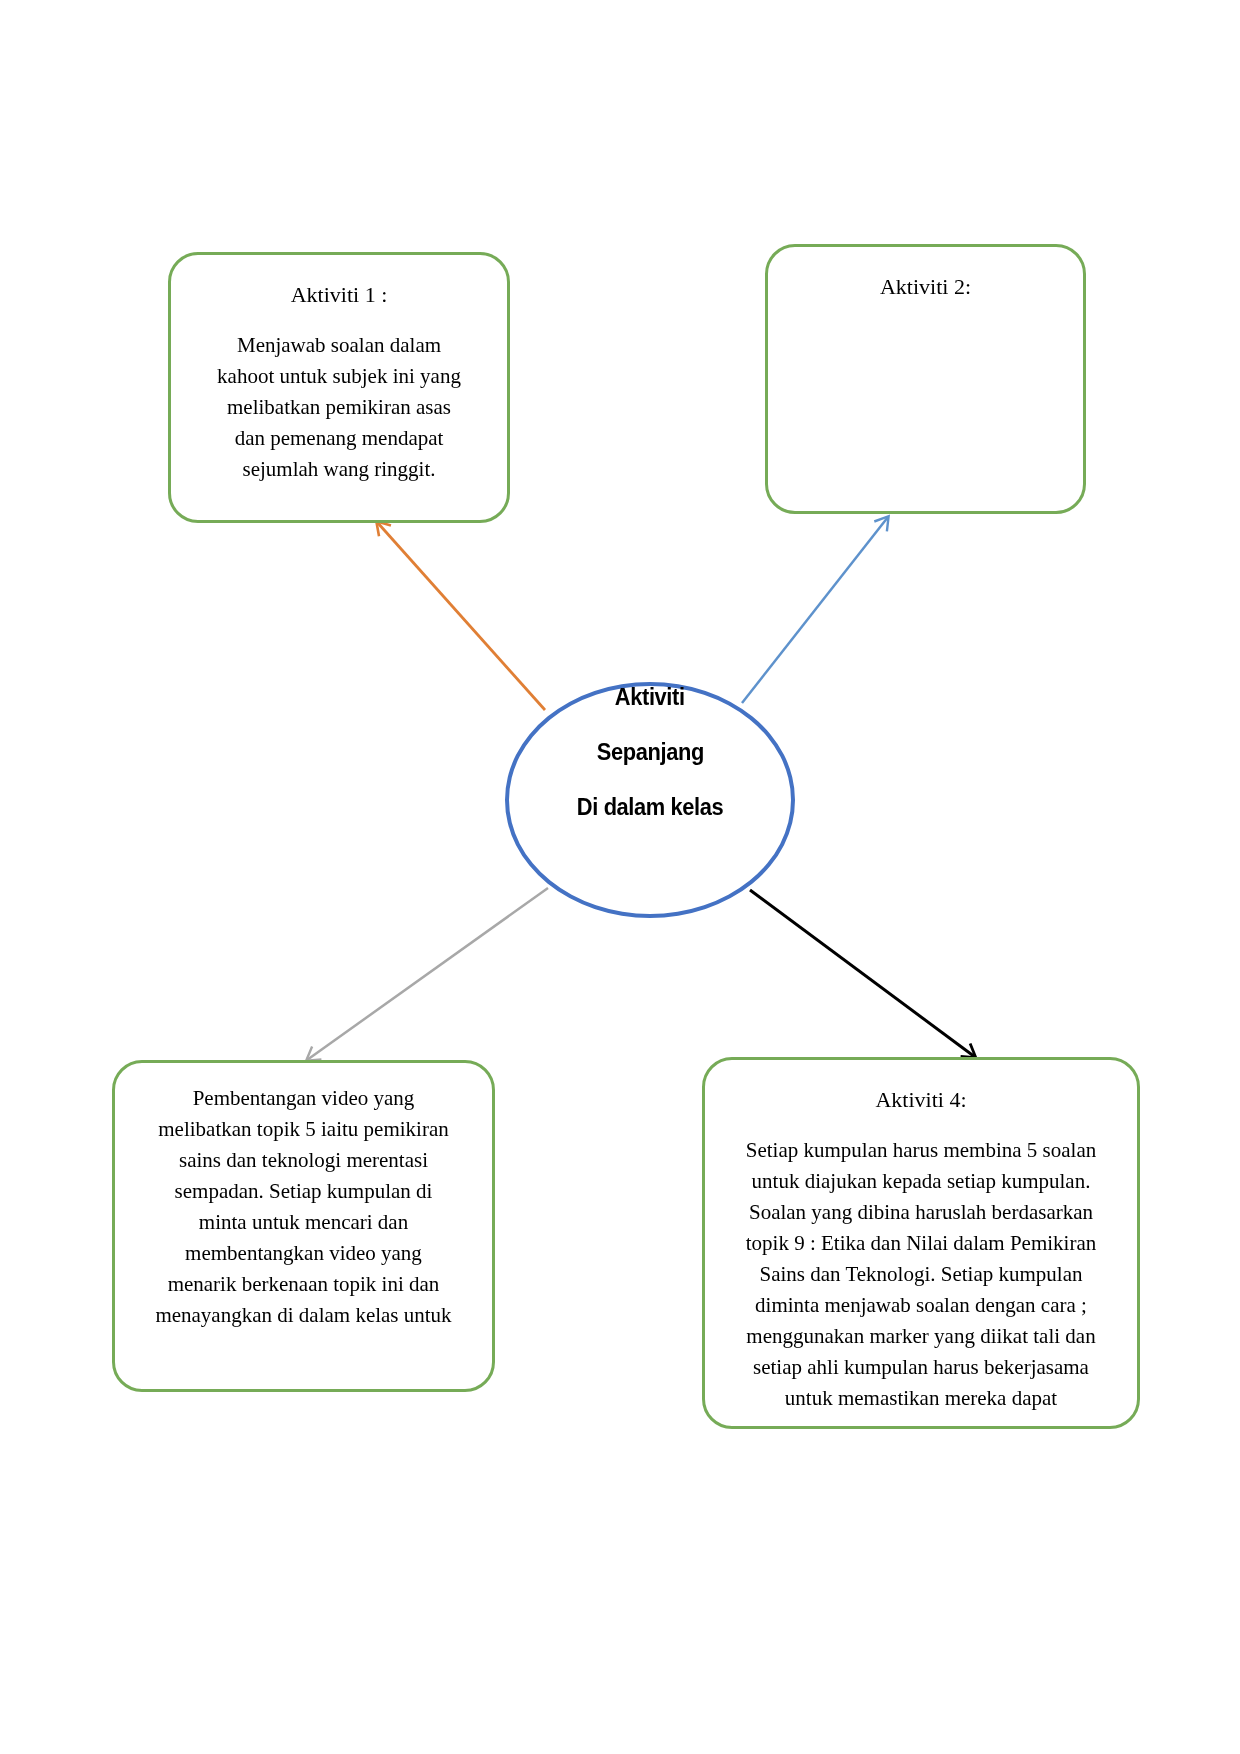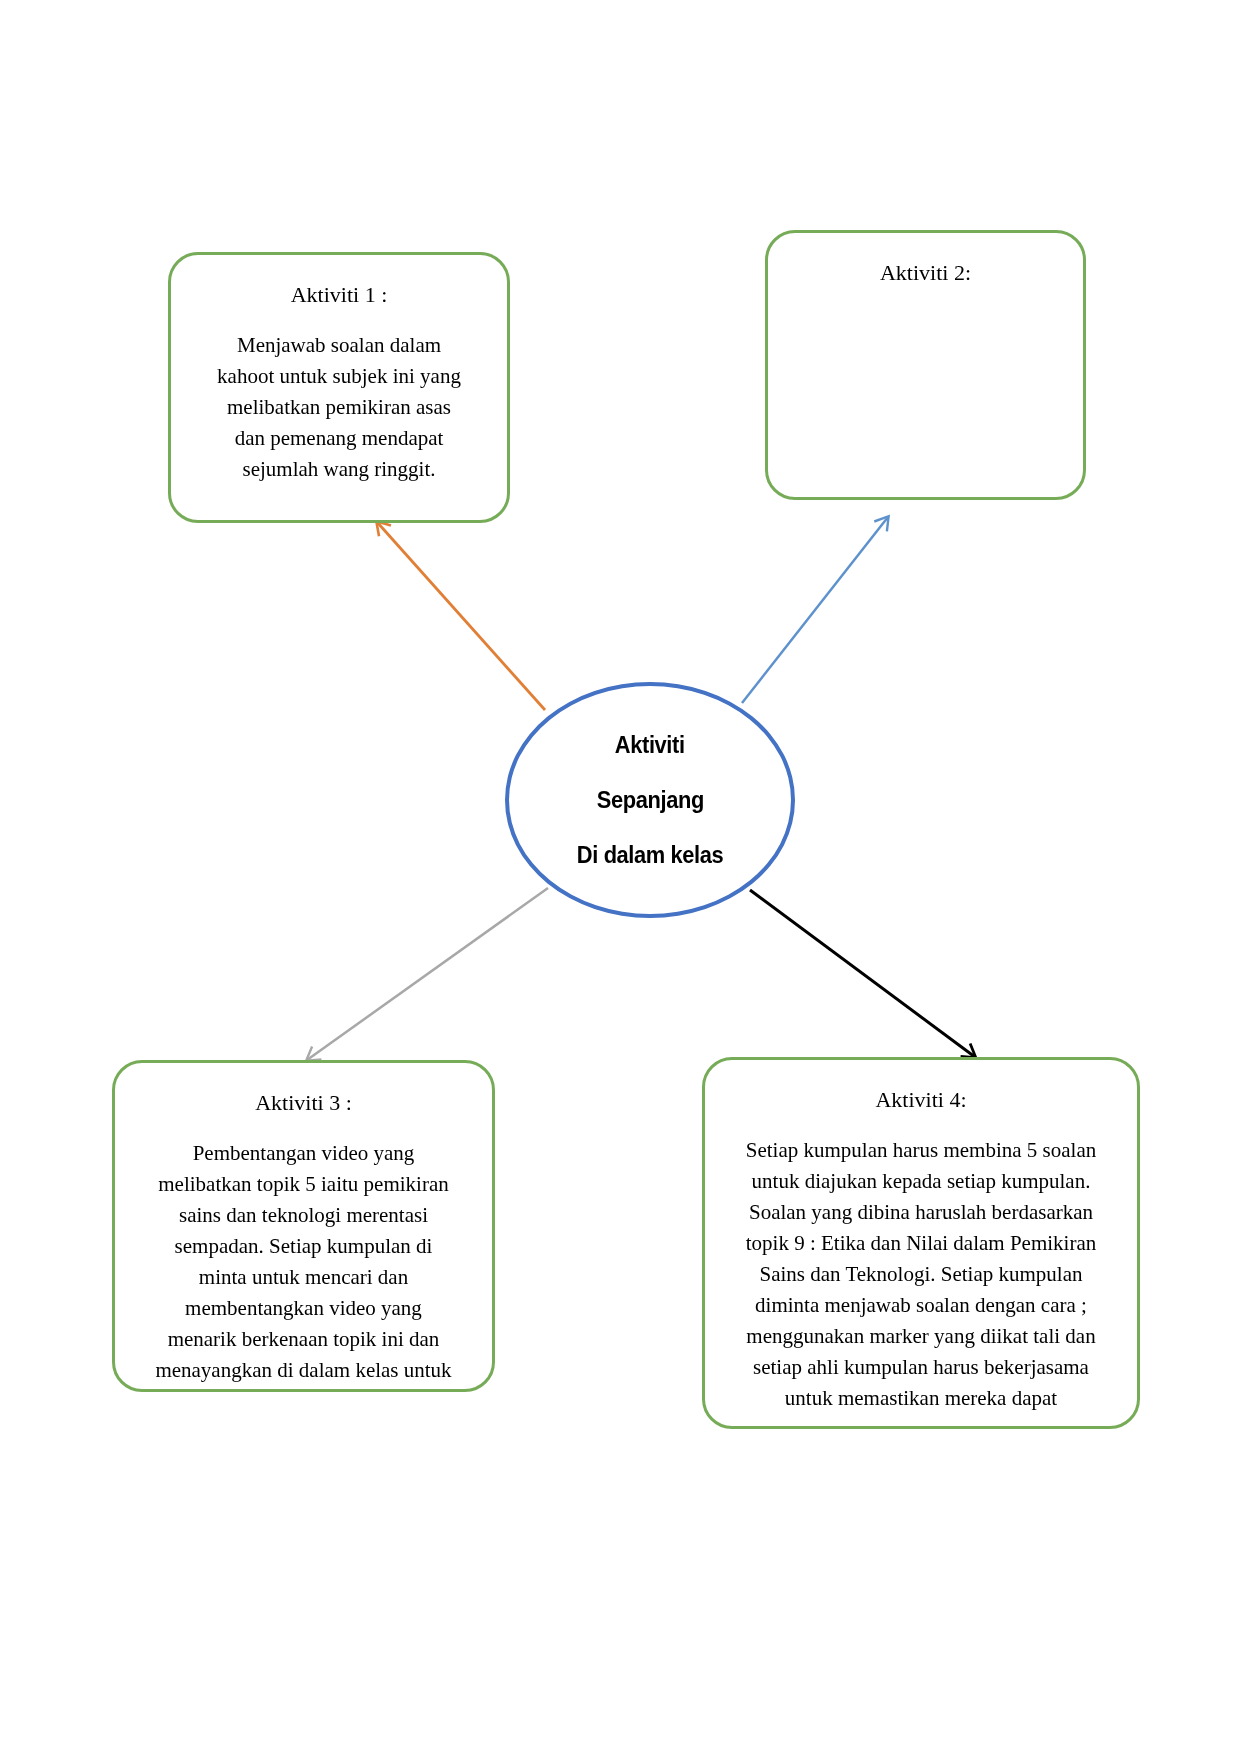--- a/index.html
+++ b/index.html
@@ -42,34 +42,34 @@
     position: absolute;
     left: 505px; top: 682px;
     width: 290px; height: 236px;
     box-sizing: border-box;
     border: 4px solid #4472C4;
     border-radius: 50%;
     background: #ffffff;
     display: flex;
     flex-direction: column;
     align-items: center;
-    justify-content: center;
+    justify-content: flex-start;
     gap: 32px;
   }
   .center-line {
     font-family: "Liberation Sans", sans-serif;
     font-weight: bold;
     font-size: 23px;
     letter-spacing: -0.4px;
     line-height: 23px;
     transform: scaleX(0.95);
   }
   
   #box-aktiviti-1 { left: 168px; top: 252px;  width: 342px; height: 271px; }
-  #box-aktiviti-2 { left: 765px; top: 230px;  width: 321px; height: 270px; }
+  #box-aktiviti-2 { left: 765px; top: 244px;  width: 321px; height: 270px; }
   #box-aktiviti-3 { left: 112px; top: 1060px; width: 383px; height: 332px; }
   #box-aktiviti-4 { left: 702px; top: 1057px; width: 438px; height: 372px; }
 </style>
 </head>
 <body>
 
 <div id="page">
 
   <svg id="arrows" viewBox="0 0 1240 1754" xmlns="http://www.w3.org/2000/svg">
     <defs>
@@ -100,21 +100,20 @@
 melibatkan pemikiran asas
 dan pemenang mendapat
 sejumlah wang ringgit.</div>
   </div>
 
   <div class="node-box" id="box-aktiviti-2">
     <div class="node-title">Aktiviti 2:</div>
   </div>
 
   <div class="node-box" id="box-aktiviti-3">
-    <div class="node-title">Aktiviti 3 :</div>
     <div class="node-body">Pembentangan video yang
 melibatkan topik 5 iaitu pemikiran
 sains dan teknologi merentasi
 sempadan. Setiap kumpulan di
 minta untuk mencari dan
 membentangkan video yang
 menarik berkenaan topik ini dan
 menayangkan di dalam kelas untuk</div>
   </div>
 

